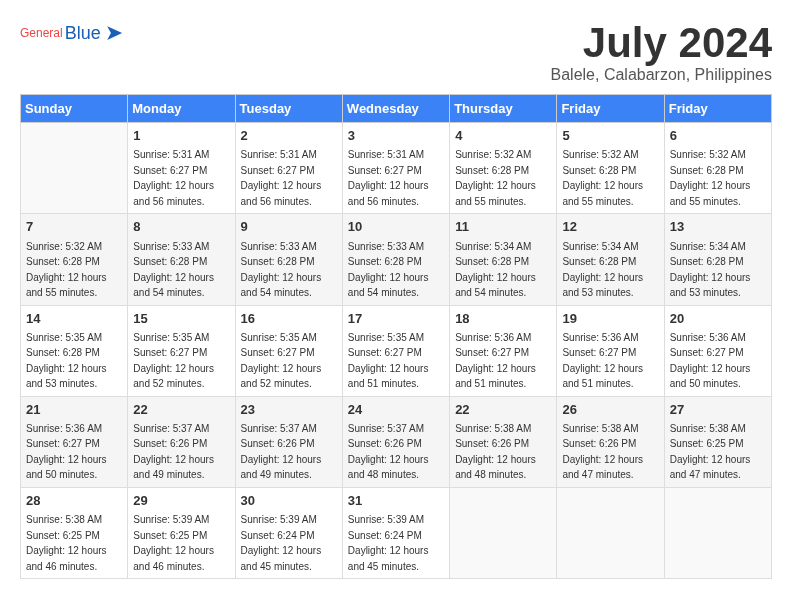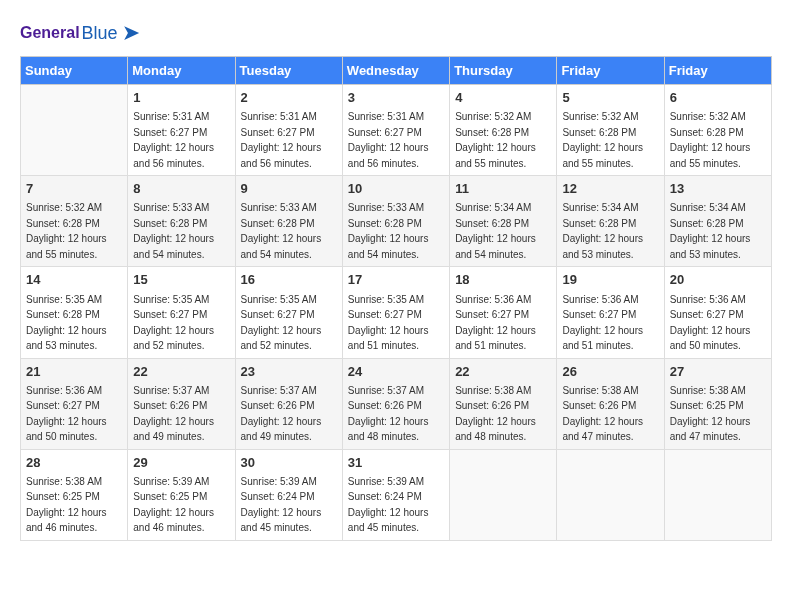--- a/index.html
+++ b/index.html
@@ -20,23 +20,23 @@
       display: flex;
       flex-direction: column;
       align-items: flex-start;
     }
     .logo-text {
       display: flex;
       align-items: center;
       gap: 2px;
     }
     .logo-general {
-      font-size: 16px;
-      font-weight: bold;
-      color: #4c1d95;
+      font-size: 12px;
+      font-weight: normal;
+      color: #ef4444;
     }
     .logo-blue {
       font-size: 18px;
       font-weight: normal;
       color: #1a5fb4;
     }
     .logo-bird {
       color: #1a5fb4;
       font-size: 22px;
       margin-left: 2px;
@@ -102,20 +102,24 @@
 </head>
 <body>
 
 <div class="header">
   <div class="logo">
     <div class="logo-text">
       <span class="logo-general">General</span>
       <span class="logo-blue">Blue</span>
       <span class="logo-bird">➤</span>
     </div>
+  </div>
+  <div class="title-block">
+    <div class="main-title">July 2024</div>
+    <div class="subtitle">Balele, Calabarzon, Philippines</div>
   </div>
 </div>
 
 <table>
   <thead>
     <tr>
     <th>Sunday</th>
         <th>Monday</th>
         <th>Tuesday</th>
         <th>Wednesday</th>

